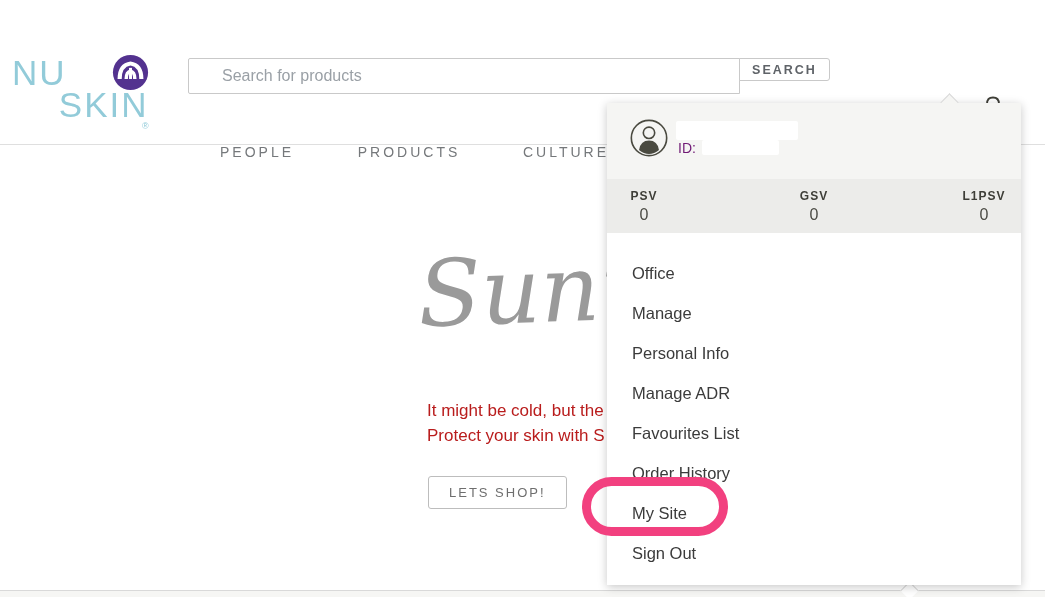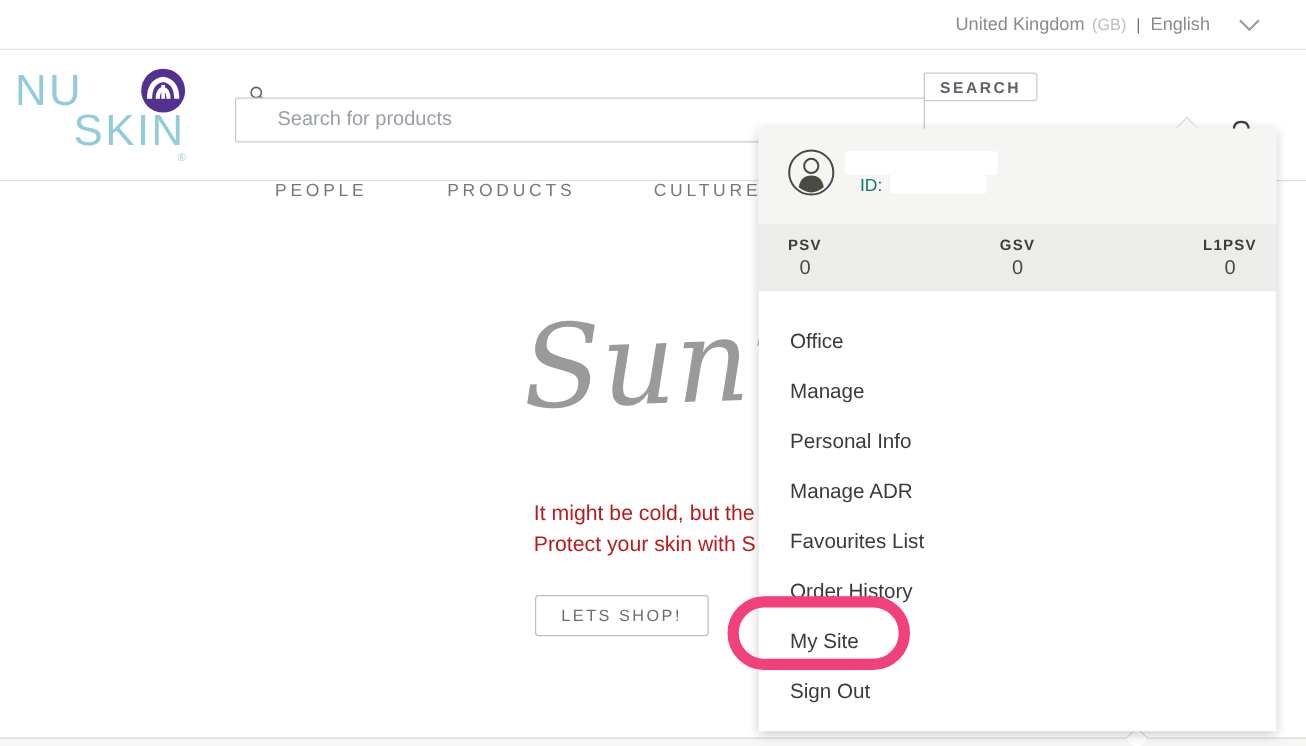--- a/index.html
+++ b/index.html
@@ -33,21 +33,21 @@
     color:#92CBD9; font-size:35px; letter-spacing:2px; font-weight:400;
   }
   .logo .mark { width:37px; height:37px; margin-left:1px; }
   .logo .skin-row { margin-top:-4px; display:flex; align-items:flex-end;flex-direction:column; }
   .logo .reg { color:#92CBD9; font-size:9px; margin-left:1px; }
 
   .search-input {
     position:absolute; left:188px; top:18px; width:552px; height:36px;
     border:1px solid #C9C9C9; border-radius:2px 0 0 2px;
     padding:0 10px 0 33px; font-size:16px; color:#3b82f6;
-    font-family:"Liberation Sans", sans-serif; outline:none; background:#fff;margin-top:20px;
+    font-family:"Liberation Sans", sans-serif; outline:none; background:#fff;
   }
   .search-input::placeholder { color:#9AA0A6; }
   .search-icon { position:absolute; left:199px; top:28px; }
   .search-btn {
     position:absolute; left:739px; top:18px; width:91px; height:23px;
     border:1px solid #C9C9C9; border-radius:0 3px 3px 0; background:#fff;
     font-size:12.5px; font-weight:bold; letter-spacing:2px; color:#5F6368;
     font-family:"Liberation Sans", sans-serif; cursor:pointer;
   }
   .close-btn { position:absolute; left:939px; top:64px; width:22px; height:22px; cursor:pointer; background:none; border:none; }
@@ -103,21 +103,21 @@
   .acct-header {
     position:relative; height:76px; background:#F5F5F3;
   }
   .avatar { position:absolute; left:23px; top:16px; width:38px; height:38px; }
   .redact-name {
     position:absolute; left:69px; top:18px; width:122px; height:19px;
     background:#fff; border-radius:2px;
   }
   .id-row {
     position:absolute; left:71px; top:37px; display:flex; align-items:flex-start;
-    font-size:14px; color:#0f766e;margin-left:10px;
+    font-size:14px; color:#701a75;
   }
   .redact-id {
     display:inline-block; width:77px; height:15px; background:#fff;
     border-radius:2px; margin-left:6px;
   }
   .stats {
     height:54px; background:#ECECEA; display:flex; align-items:center;
     justify-content:space-between; padding:0 15px;
   }
   .stat { text-align:center; min-width:44px; }
@@ -134,31 +134,20 @@
     position:absolute; left:582px; top:477px; width:146px; height:59px;
     border:9px solid #F2407F; border-radius:30px; z-index:40;
     pointer-events:none;
   }
 </style>
 </head>
 <body>
 
 <div class="page">
 
-  <div class="topbar">
-    <span class="country">United Kingdom</span>
-    <span class="code">(GB)</span>
-    <span class="divider">|</span>
-    <span class="lang">English</span>
-    <span class="chev">
-      <svg width="19" height="12" viewBox="0 0 20 12">
-          <polyline points="2,2 10,10 18,2" fill="none" stroke="#9B9B9B" stroke-width="1.8"></polyline>
-        </svg>
-    </span>
-  </div>
 
   <div class="header">
     <div class="logo">
       <div class="row1">
         <span class="nu">NU</span>
         <svg class="mark" viewBox="0 0 40 40">
           <circle cx="20" cy="20" r="19" fill="#53328F"></circle>
           <path d="M6 27 Q6 10 20 8 Q34 10 34 27 L29.5 27 Q29.5 14 20 12.5 Q10.5 14 10.5 27 Z" fill="#fff"></path>
           <path d="M13.5 27 Q13.5 18 20 16.5 Q26.5 18 26.5 27 L22.8 27 Q22.8 21 20 20.2 Q17.2 21 17.2 27 Z" fill="#fff"></path>
           <rect x="18.4" y="15" width="3.2" height="12" fill="#fff"></rect>

